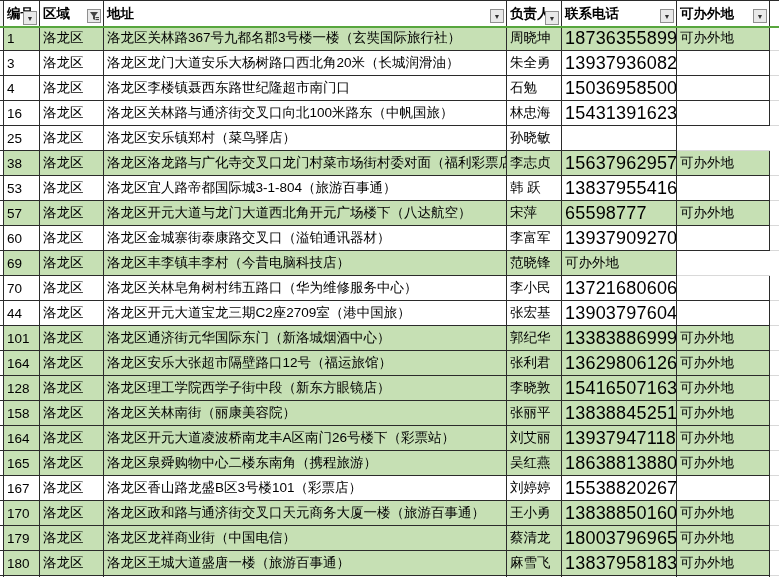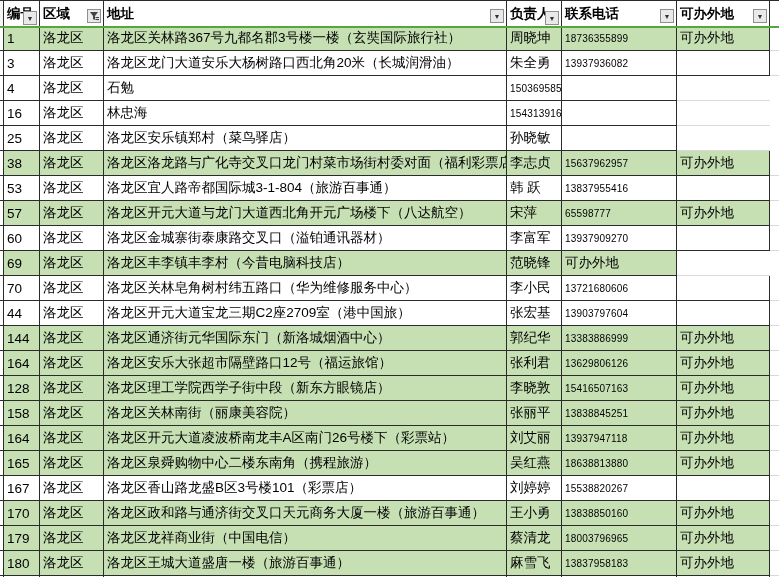--- a/index.html
+++ b/index.html
@@ -61,21 +61,21 @@
     background: #ffffff;
     border-right: 1px solid var(--grid);
     border-bottom: 1px solid var(--grid);
     font-size: 13.5px;
     color: #000;
     display: flex; align-items: center;
     padding-left: 3px;
     white-space: nowrap; overflow: hidden;
   }
   .row.hl .cell { background: var(--hl); }
-  .c-phone { font-size: 10px; letter-spacing: .2px; }
+  .c-phone { font-size: 18px; letter-spacing: .2px; }
   .gutter-cell {
     background: #ffffff;
     border-right: 1px solid var(--grid);
     border-bottom: 1px solid var(--grid);
   }
   .sliver-cell {
     background: #ffffff;
     border-bottom: 1px solid #d9d9d9;
   }
   .partial-strip { height: 4px; }
@@ -150,30 +150,32 @@
     <div class="cell c-manager">朱全勇</div>
     <div class="cell c-phone">13937936082</div>
     <div class="cell c-remote"></div>
     <div class="sliver-cell"></div>
   </div>
 
   <div class="grid-row row">
     <div class="gutter-cell"></div>
     <div class="cell c-id">4</div>
     <div class="cell c-region">洛龙区</div>
+    <div class="cell c-address">洛龙区李楼镇聂西东路世纪隆超市南门口</div>
     <div class="cell c-manager">石勉</div>
     <div class="cell c-phone">15036958500</div>
     <div class="cell c-remote"></div>
     <div class="sliver-cell"></div>
   </div>
 
   <div class="grid-row row">
     <div class="gutter-cell"></div>
     <div class="cell c-id">16</div>
     <div class="cell c-region">洛龙区</div>
+    <div class="cell c-address">洛龙区关林路与通济街交叉口向北100米路东（中帆国旅）</div>
     <div class="cell c-manager">林忠海</div>
     <div class="cell c-phone">15431391623</div>
     <div class="cell c-remote"></div>
     <div class="sliver-cell"></div>
   </div>
 
   <div class="grid-row row">
     <div class="gutter-cell"></div>
     <div class="cell c-id">25</div>
     <div class="cell c-region">洛龙区</div>
@@ -254,21 +256,21 @@
     <div class="cell c-region">洛龙区</div>
     <div class="cell c-address">洛龙区开元大道宝龙三期C2座2709室（港中国旅）</div>
     <div class="cell c-manager">张宏基</div>
     <div class="cell c-phone">13903797604</div>
     <div class="cell c-remote"></div>
     <div class="sliver-cell"></div>
   </div>
 
   <div class="grid-row row hl">
     <div class="gutter-cell"></div>
-    <div class="cell c-id">144</div>
+    <div class="cell c-id">101</div>
     <div class="cell c-region">洛龙区</div>
     <div class="cell c-address">洛龙区通济街元华国际东门（新洛城烟酒中心）</div>
     <div class="cell c-manager">郭纪华</div>
     <div class="cell c-phone">13383886999</div>
     <div class="cell c-remote">可办外地</div>
     <div class="sliver-cell"></div>
   </div>
 
   <div class="grid-row row hl">
     <div class="gutter-cell"></div>

